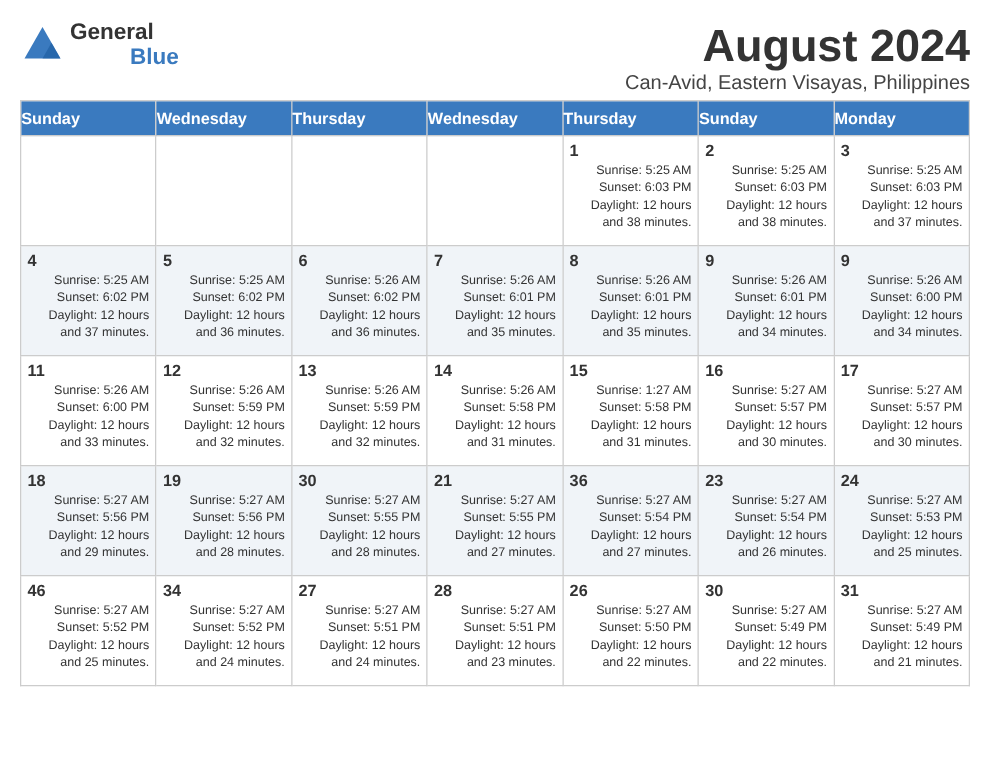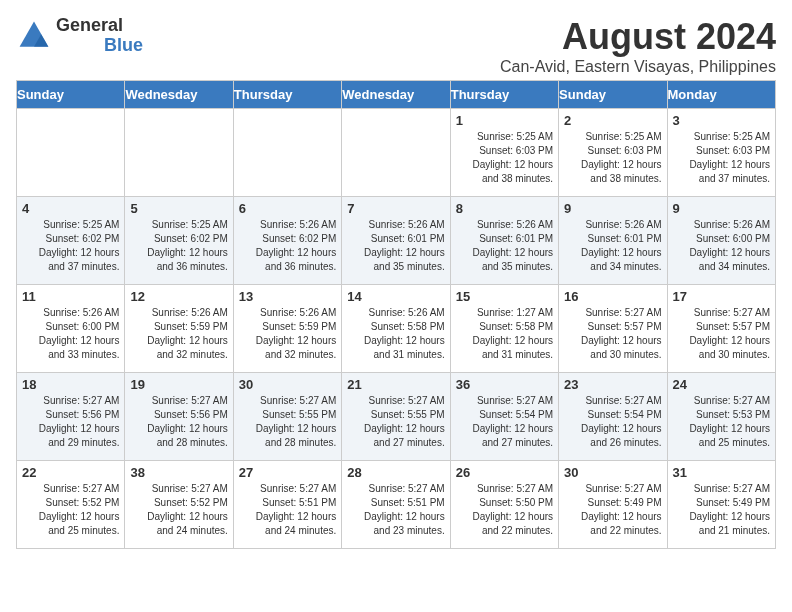--- a/index.html
+++ b/index.html
@@ -278,27 +278,27 @@
         </td>
         <td>
           <span class="day-number">24</span>
           <div class="day-info">Sunrise: 5:27 AM
 Sunset: 5:53 PM
 Daylight: 12 hours and 25 minutes.</div>
         </td>
       </tr>
       <tr>
         <td>
-          <span class="day-number">22</span>
+          <span class="day-number">46</span>
           <div class="day-info">Sunrise: 5:27 AM
 Sunset: 5:52 PM
 Daylight: 12 hours and 25 minutes.</div>
         </td>
         <td>
-          <span class="day-number">38</span>
+          <span class="day-number">34</span>
           <div class="day-info">Sunrise: 5:27 AM
 Sunset: 5:52 PM
 Daylight: 12 hours and 24 minutes.</div>
         </td>
         <td>
           <span class="day-number">27</span>
           <div class="day-info">Sunrise: 5:27 AM
 Sunset: 5:51 PM
 Daylight: 12 hours and 24 minutes.</div>
         </td>

